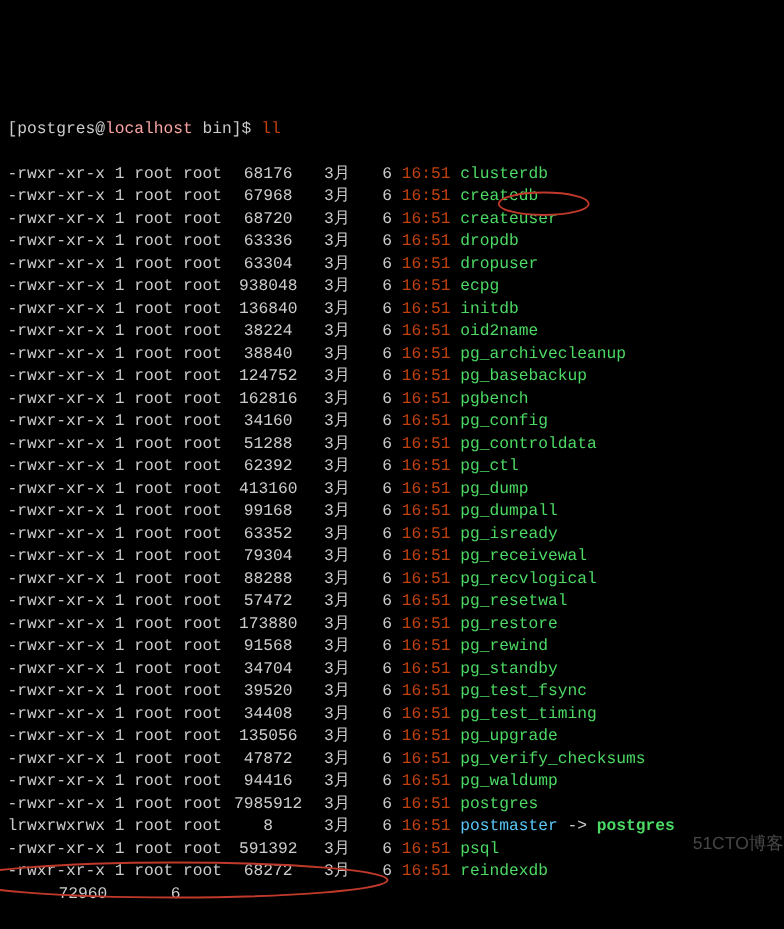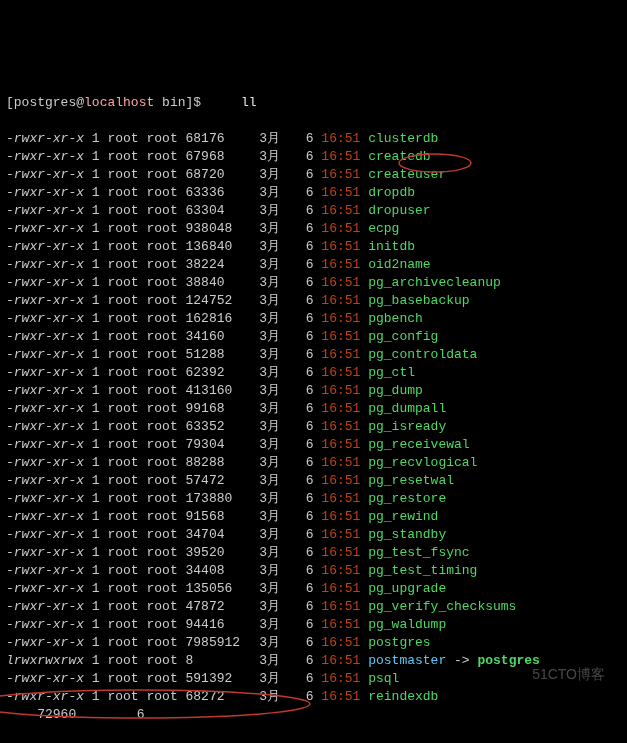--- a/index.html
+++ b/index.html
@@ -13,37 +13,37 @@
     height: 743px;
     padding: 4px 6px;
     position: relative;
     white-space: pre;
   }
   .prompt-user { color: #ccc; }
   .prompt-at { color: #ccc; }
   .prompt-host { color: #fca5a5; }
   .bracket { color: #ccc; }
   .dollar { color: #ccc; }
-  .cmd { color: #e5e5e5; margin-left: 32px; }
+  .cmd { color: #c2410c; }
   .row { display: block; }
-  .perm { color: #ccc; font-style: italic; }
+  .perm { color: #ccc; }
   .links { color: #ccc; }
   .owner { color: #ccc; }
   .group { color: #ccc; }
-  .size { color: #ccc; display: inline-block; text-align: left; width: 58px; }
+  .size { color: #ccc; display: inline-block; text-align: center; width: 58px; }
   .month { color: #ccc; text-align: center; }
   .day { color: #ccc; display:inline-block; text-align:right; width:18px; }
   .time { color: #c2410c; }
   .fname-exec { color: #4cd964; font-weight: normal; }
   .fname-link { color: #5ac8fa; font-weight: normal; }
   .arrow { color: #ccc; }
   .target { color: #4cd964; font-weight: bold; }
   .watermark {
     position: absolute;
-    right: 22px;
+    right: 0;
     bottom: 60px;
     color: rgba(200,200,200,0.35);
     font-family: sans-serif;
     font-size: 14px;
   }
   svg.annot {
     position: absolute;
     pointer-events: none;
   }
 </style>

